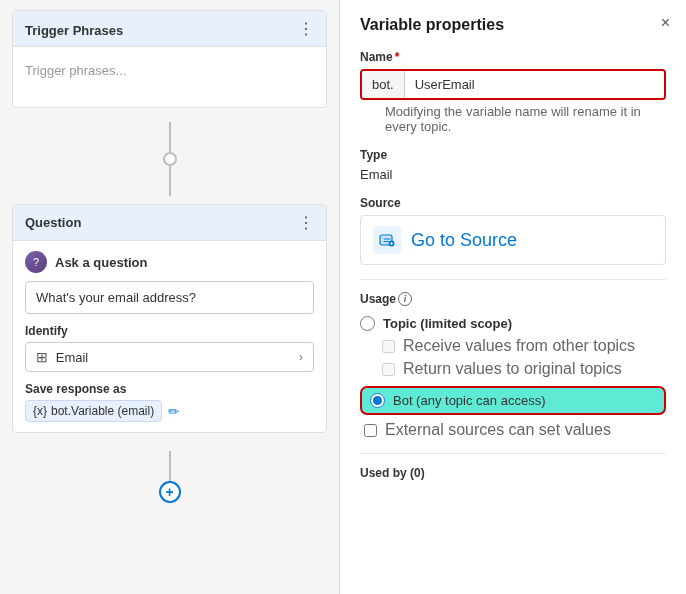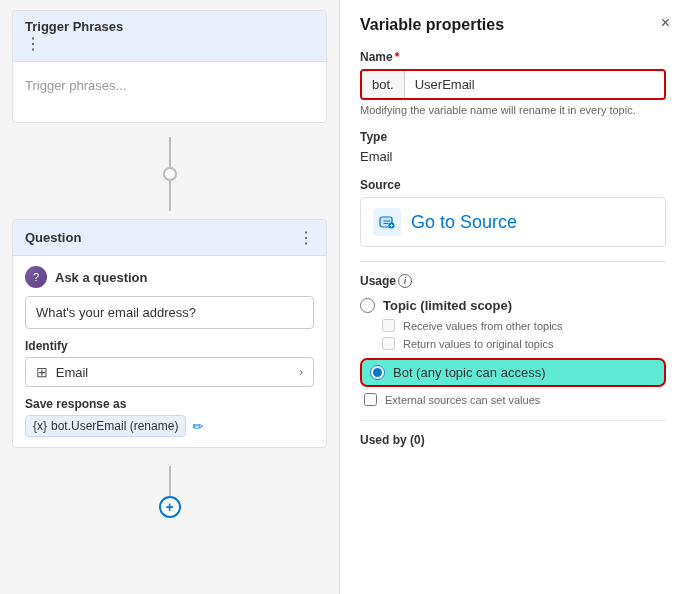--- a/index.html
+++ b/index.html
@@ -25,27 +25,26 @@
 
     .card {
       background: #fff;
       border: 1px solid #e0e0e0;
       border-radius: 4px;
       margin: 10px 12px;
     }
 
     .card-header {
       display: flex;
-      align-items: flex-start;
+      align-items: flex-end;
       justify-content: space-between;
       padding: 8px 12px;
       background: #e8f0fe;
       border-bottom: 1px solid #e0e0e0;
       border-radius: 4px 4px 0 0;
-      flex-direction: column;
     }
 
     .card-header-title {
       font-weight: 600;
       font-size: 13px;
       color: #333;
     }
 
     .three-dots {
       cursor: pointer;
@@ -297,23 +296,24 @@
       flex: 1;
       border: none;
       outline: none;
       padding: 6px 10px;
       font-size: 13px;
       color: #333;
       font-family: inherit;
     }
 
     .field-hint {
-      font-size: 11px;
+      font-size: 13px;
       color: #666;
       margin-top: 4px;
+      margin-left: 25px;
     }
 
     .type-value {
       font-size: 13px;
       color: #333;
     }
 
     .source-box {
       border: 1px solid #e0e0e0;
       border-radius: 4px;
@@ -406,21 +406,21 @@
       padding-left: 22px;
     }
 
     .checkbox-input {
       width: 13px;
       height: 13px;
       cursor: pointer;
     }
 
     .checkbox-label {
-      font-size: 11px;
+      font-size: 16px;
       color: #666;
     }
 
     .bot-radio-row {
       display: flex;
       align-items: center;
       gap: 8px;
       margin-bottom: 6px;
       border: 2px solid #c00;
       border-radius: 7px;
@@ -486,21 +486,21 @@
       <div class="identify-label">Identify</div>
       <div class="identify-row">
         <span class="identify-icon">⊞</span>
         <span class="identify-value">Email</span>
         <span class="identify-chevron">›</span>
       </div>
       <div class="save-response-label">Save response as</div>
       <div class="save-response-row">
         <div class="save-response-badge">
           <span>{x}</span>
-          <span>bot.UserEmail (rename)</span>
+          <span>bot.Variable (email)</span>
         </div>
         <span class="edit-icon">✏</span>
       </div>
     </div>
   </div>
 
   <div class="bottom-connector">
     <div class="line-segment"></div>
     <div class="plus-circle">+</div>
   </div>

